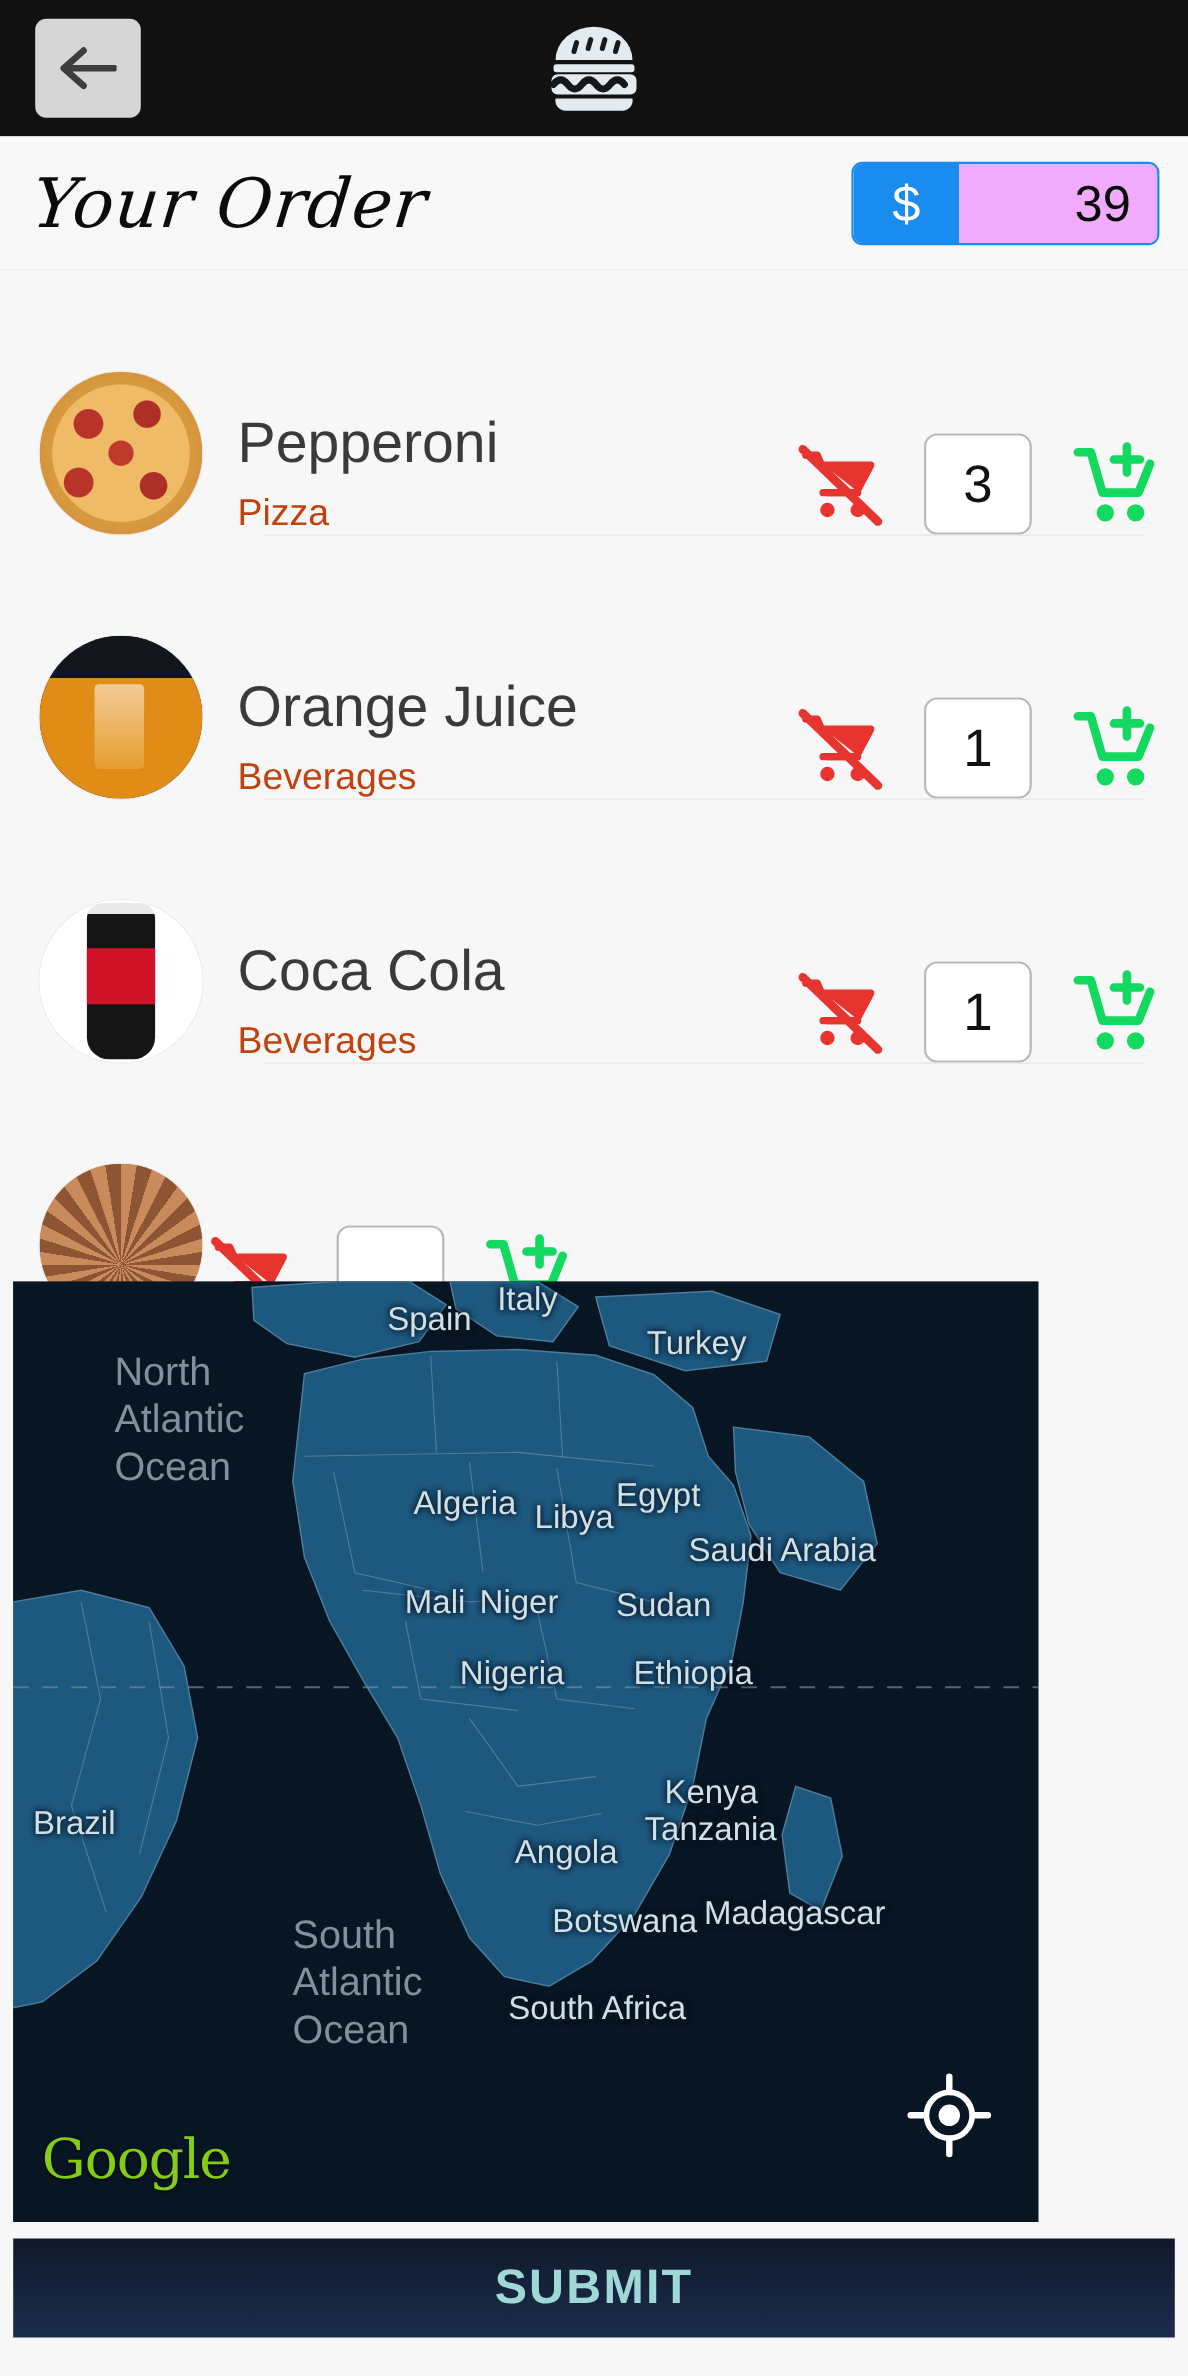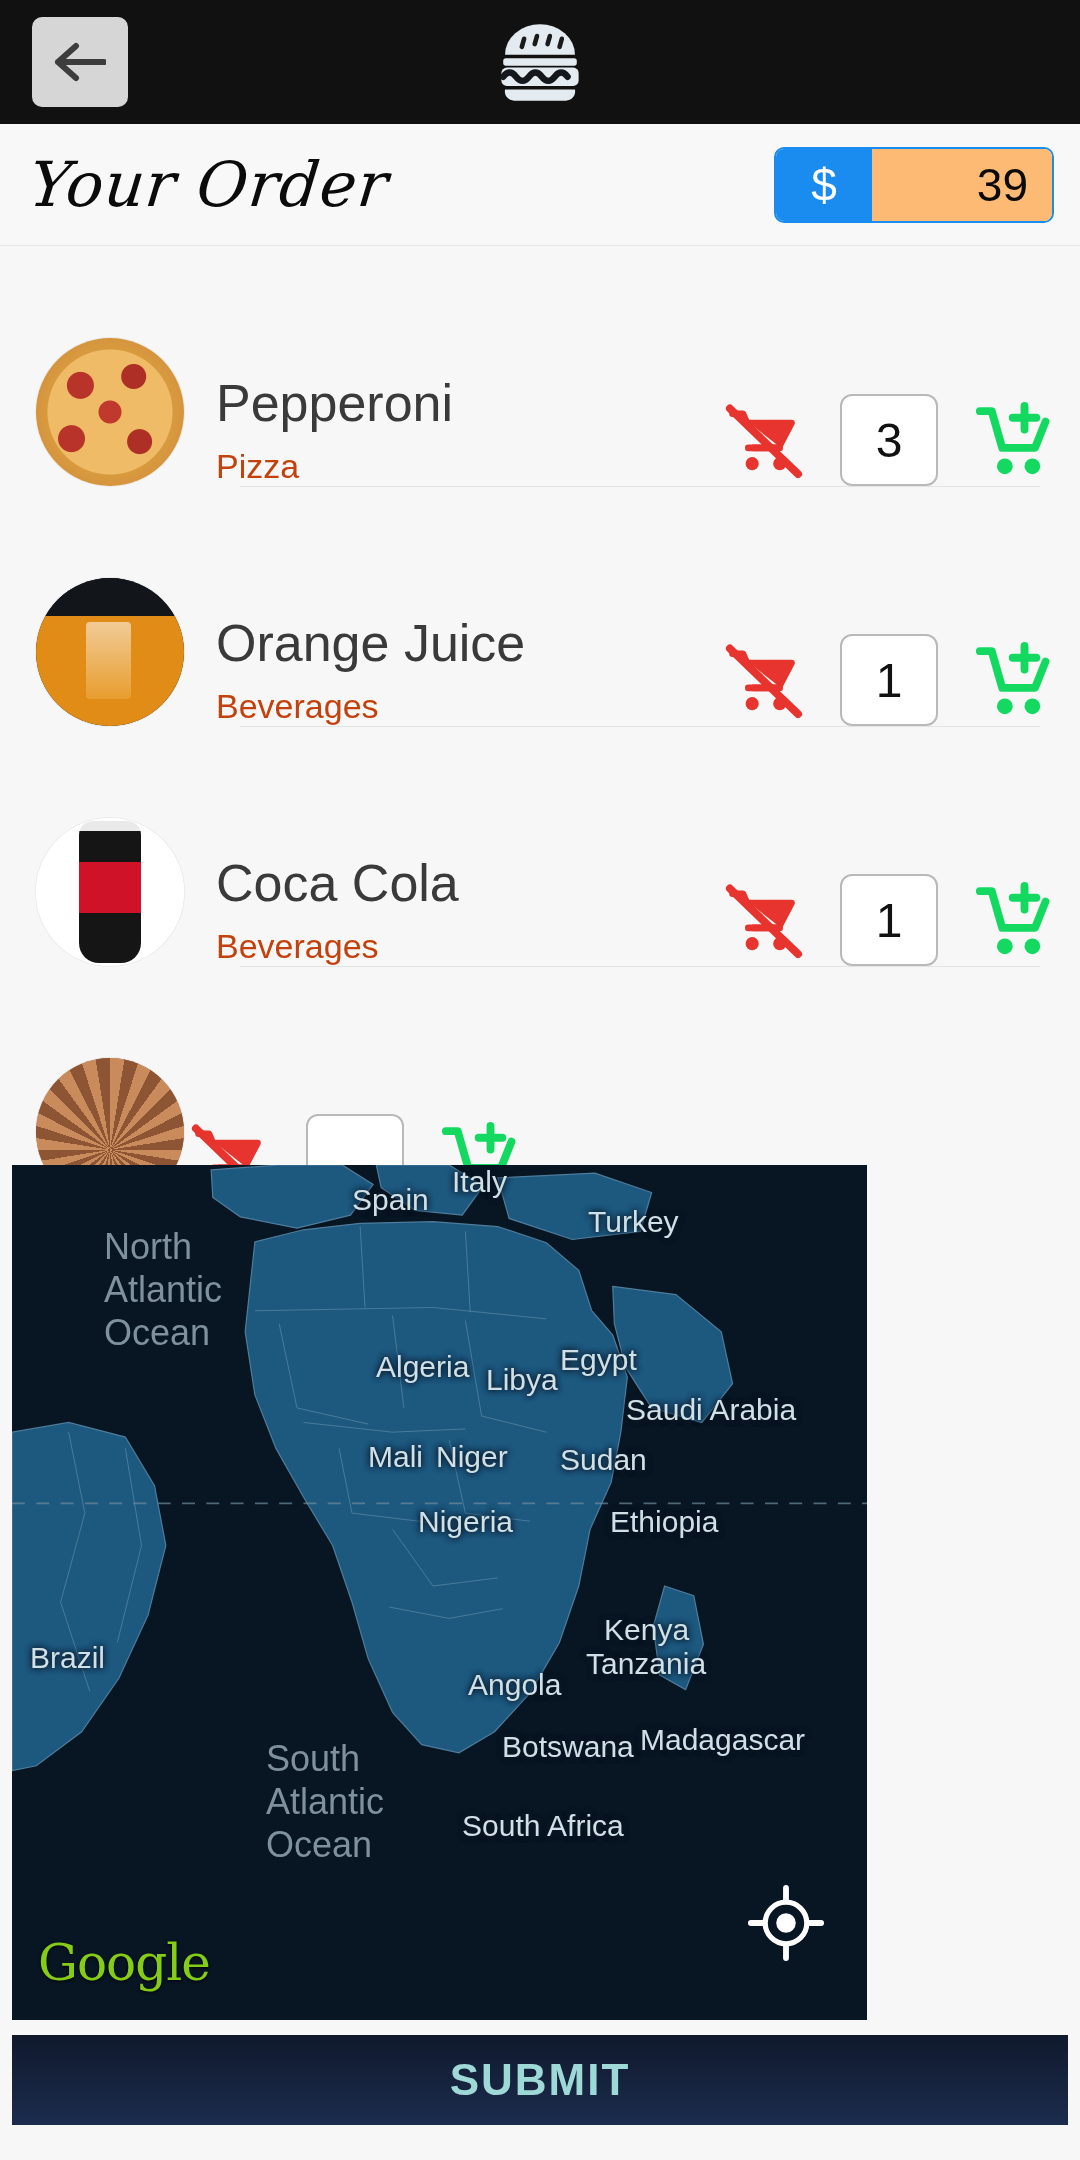--- a/index.html
+++ b/index.html
@@ -58,21 +58,21 @@
   }
   .price-badge .sym{
     width:96px;
     background:#1a8cf0;
     color:#ffffff;
     font-size:46px; font-weight:400;
     display:flex; align-items:center; justify-content:center;
   }
   .price-badge .val{
     flex:1;
-    background:#fdba74;
+    background:#f0abfc;
     color:#0a0a0a;
     font-size:46px;
     display:flex; align-items:center; justify-content:flex-end;
     padding-right:24px;
   }
 
   
   .list{
     position:absolute; left:0; top:246px; width:1080px; height:920px;
     background:#f7f7f7;
@@ -163,21 +163,21 @@
     border-radius:12px;
     background:#ffffff;
     display:flex; align-items:center; justify-content:center;
     font-size:48px; color:#111111;
     cursor:pointer;
   }
 
   
   .map{
     position:absolute; left:12px; top:1165px;
-    width:855px; height:855px;
+    width:932px; height:855px;
     background:#0b1727;
     overflow:hidden;
   }
   .map .ocean{ position:absolute; inset:0; background:#081522; }
   .map svg{ position:absolute; inset:0; }
   .map-label{
     position:absolute;
     color:#cfe0e6;
     font-size:30px;
     white-space:nowrap;
@@ -426,21 +426,21 @@
     <div class="map-label" style="left:440px;  top:0px;">Italy</div>
     <div class="map-label" style="left:576px;  top:40px;">Turkey</div>
     <div class="map-label" style="left:364px;  top:185px;">Algeria</div>
     <div class="map-label" style="left:474px;  top:198px;">Libya</div>
     <div class="map-label" style="left:548px;  top:178px;">Egypt</div>
     <div class="map-label" style="left:614px;  top:228px;">Saudi Arabia</div>
     <div class="map-label" style="left:356px;  top:275px;">Mali</div>
     <div class="map-label" style="left:424px;  top:275px;">Niger</div>
     <div class="map-label" style="left:548px;  top:278px;">Sudan</div>
     <div class="map-label" style="left:406px;  top:340px;">Nigeria</div>
-    <div class="map-label" style="left:598px;  top:340px;">Ethiopia</div>
+    <div class="map-label" style="left:564px;  top:340px;">Ethiopia</div>
     <div class="map-label" style="left:592px;  top:448px;">Kenya</div>
     <div class="map-label" style="left:574px;  top:462px;margin-top:20px;">Tanzania</div>
     <div class="map-label" style="left:18px;   top:476px;">Brazil</div>
     <div class="map-label" style="left:456px;  top:503px;">Angola</div>
     <div class="map-label" style="left:490px;  top:565px;">Botswana</div>
     <div class="map-label" style="left:628px;  top:558px;">Madagascar</div>
     <div class="map-label" style="left:450px;  top:644px;">South Africa</div>
   </div>
 
   <div>

